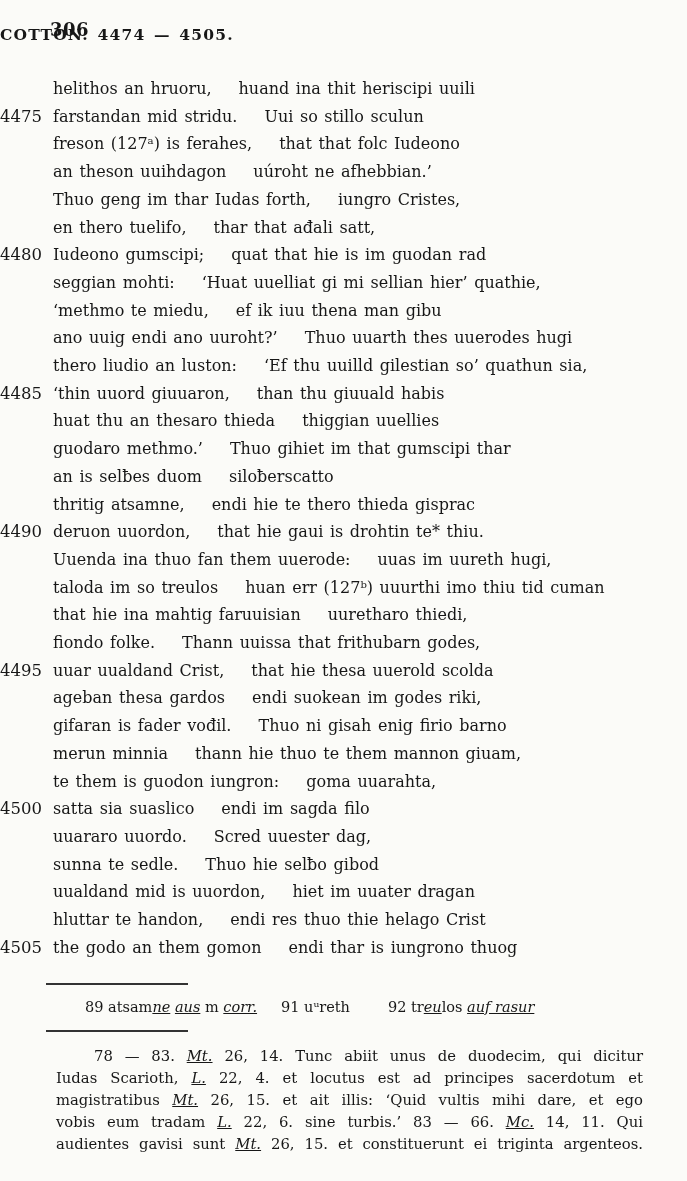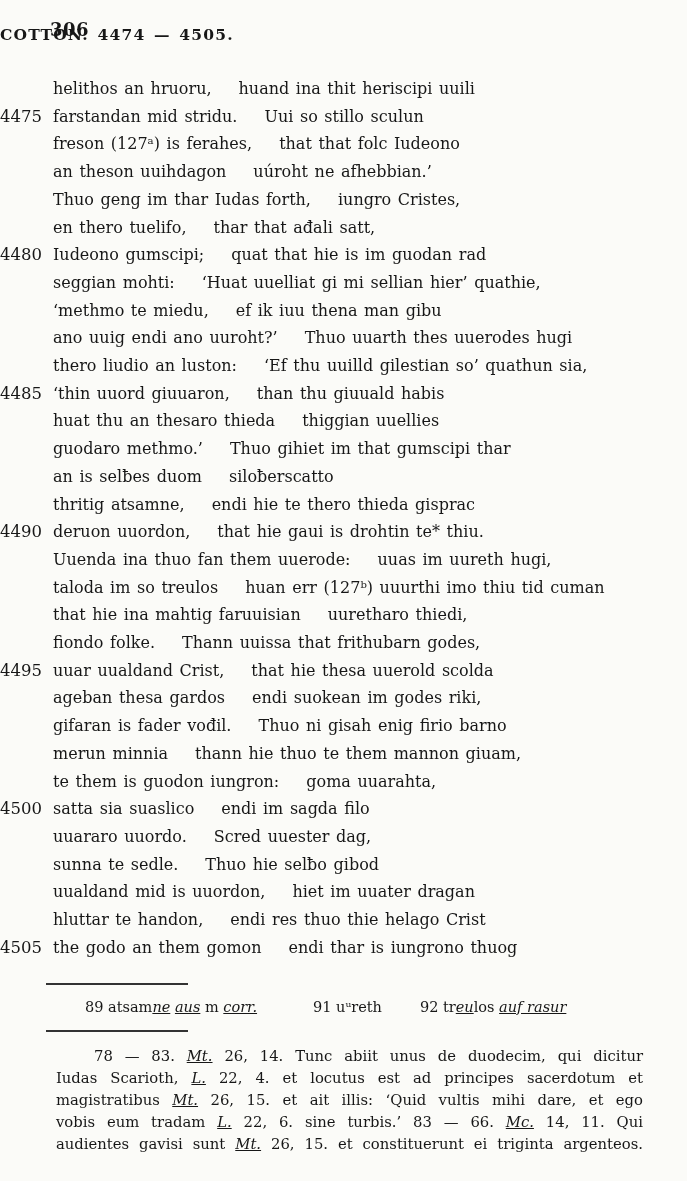--- a/index.html
+++ b/index.html
@@ -39,21 +39,21 @@
   .rule-top { margin-top: 21px; }
   .rule-bottom { margin-top: 13px; }
 
   
   .app-line {
     display: flex; align-items: baseline;
     padding-left: 85px; margin-top: 13px;
     font-size: 14.5px; line-height: 19px; white-space: pre;
   }
   .app-entry { flex: none; }
-  .app-entry + .app-entry { margin-left: 56px; }
+  .app-entry + .app-entry { margin-left: 24px; }
   .app-entry:nth-child(3) { margin-left: 38px; }
 
   
   .commentary {
     margin: 13px 44px 0 44px;
     font-size: 14.8px; line-height: 22px;
     word-spacing: 2px;
   }
   .cline { text-align: justify; text-align-last: justify; margin-left: 12px; }
   .cline.first { text-indent: 38px; }

